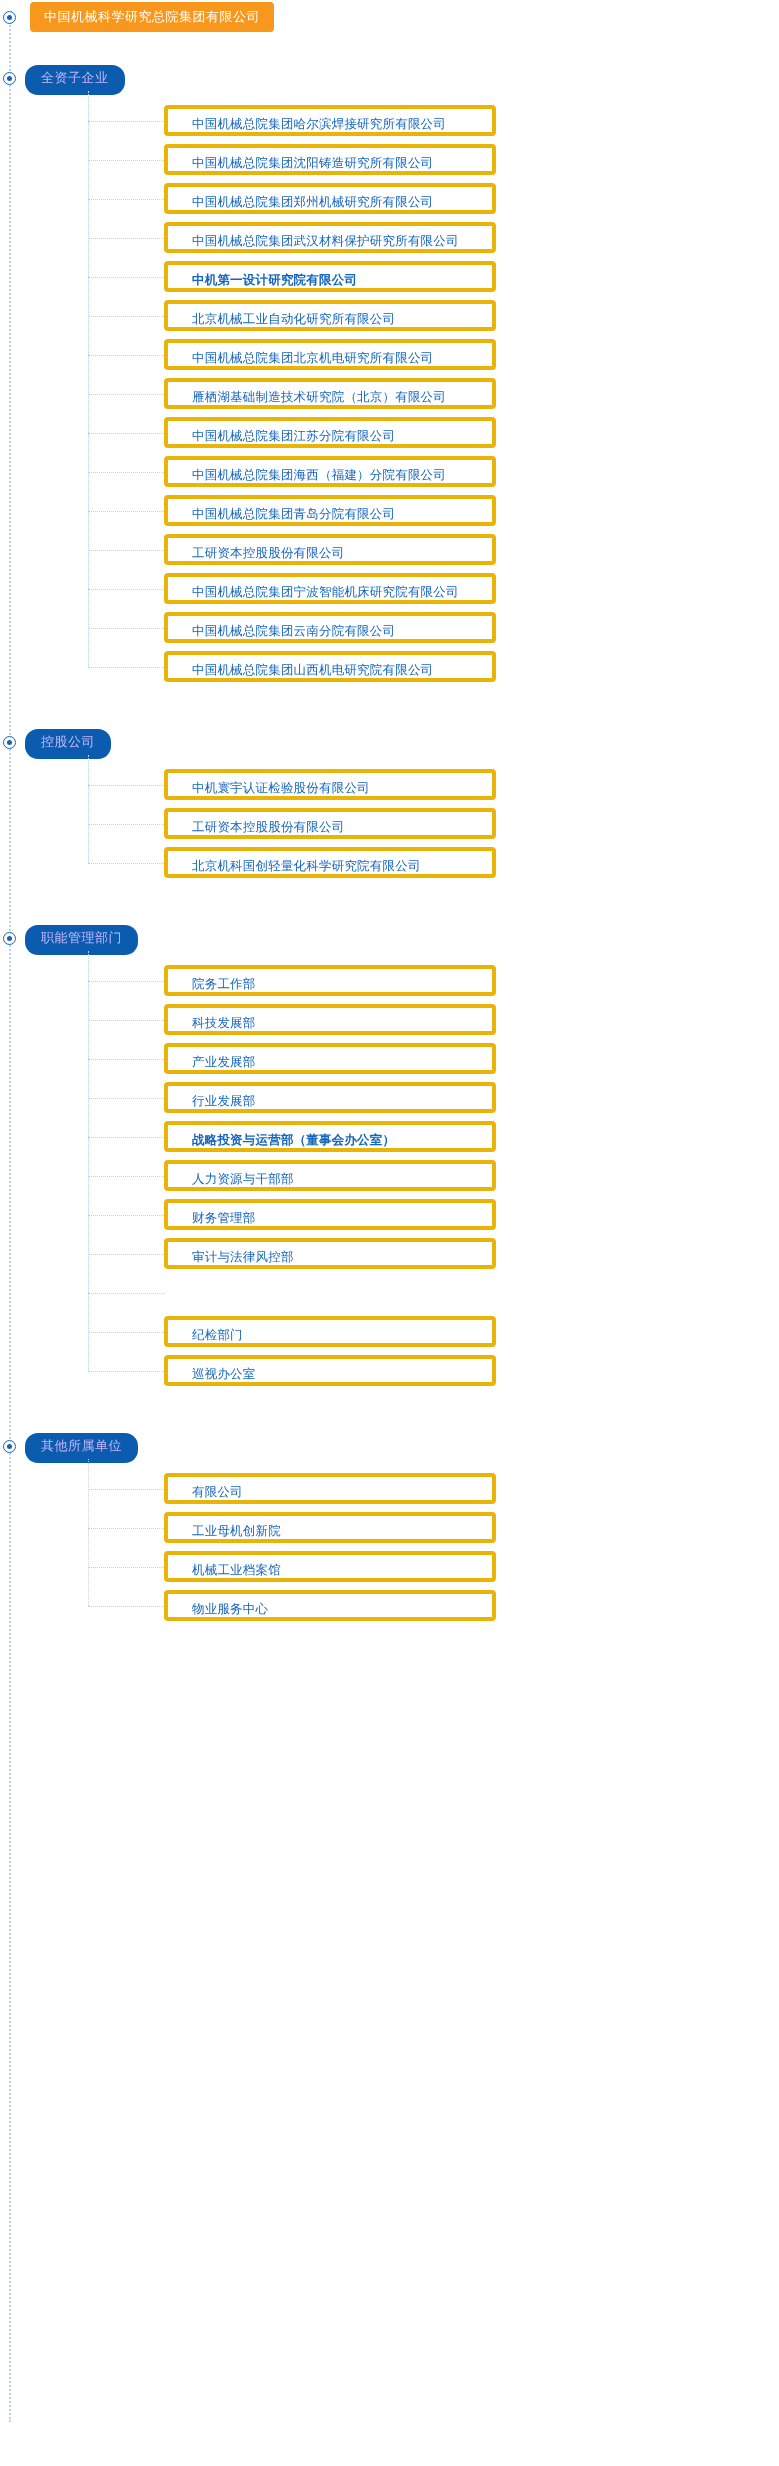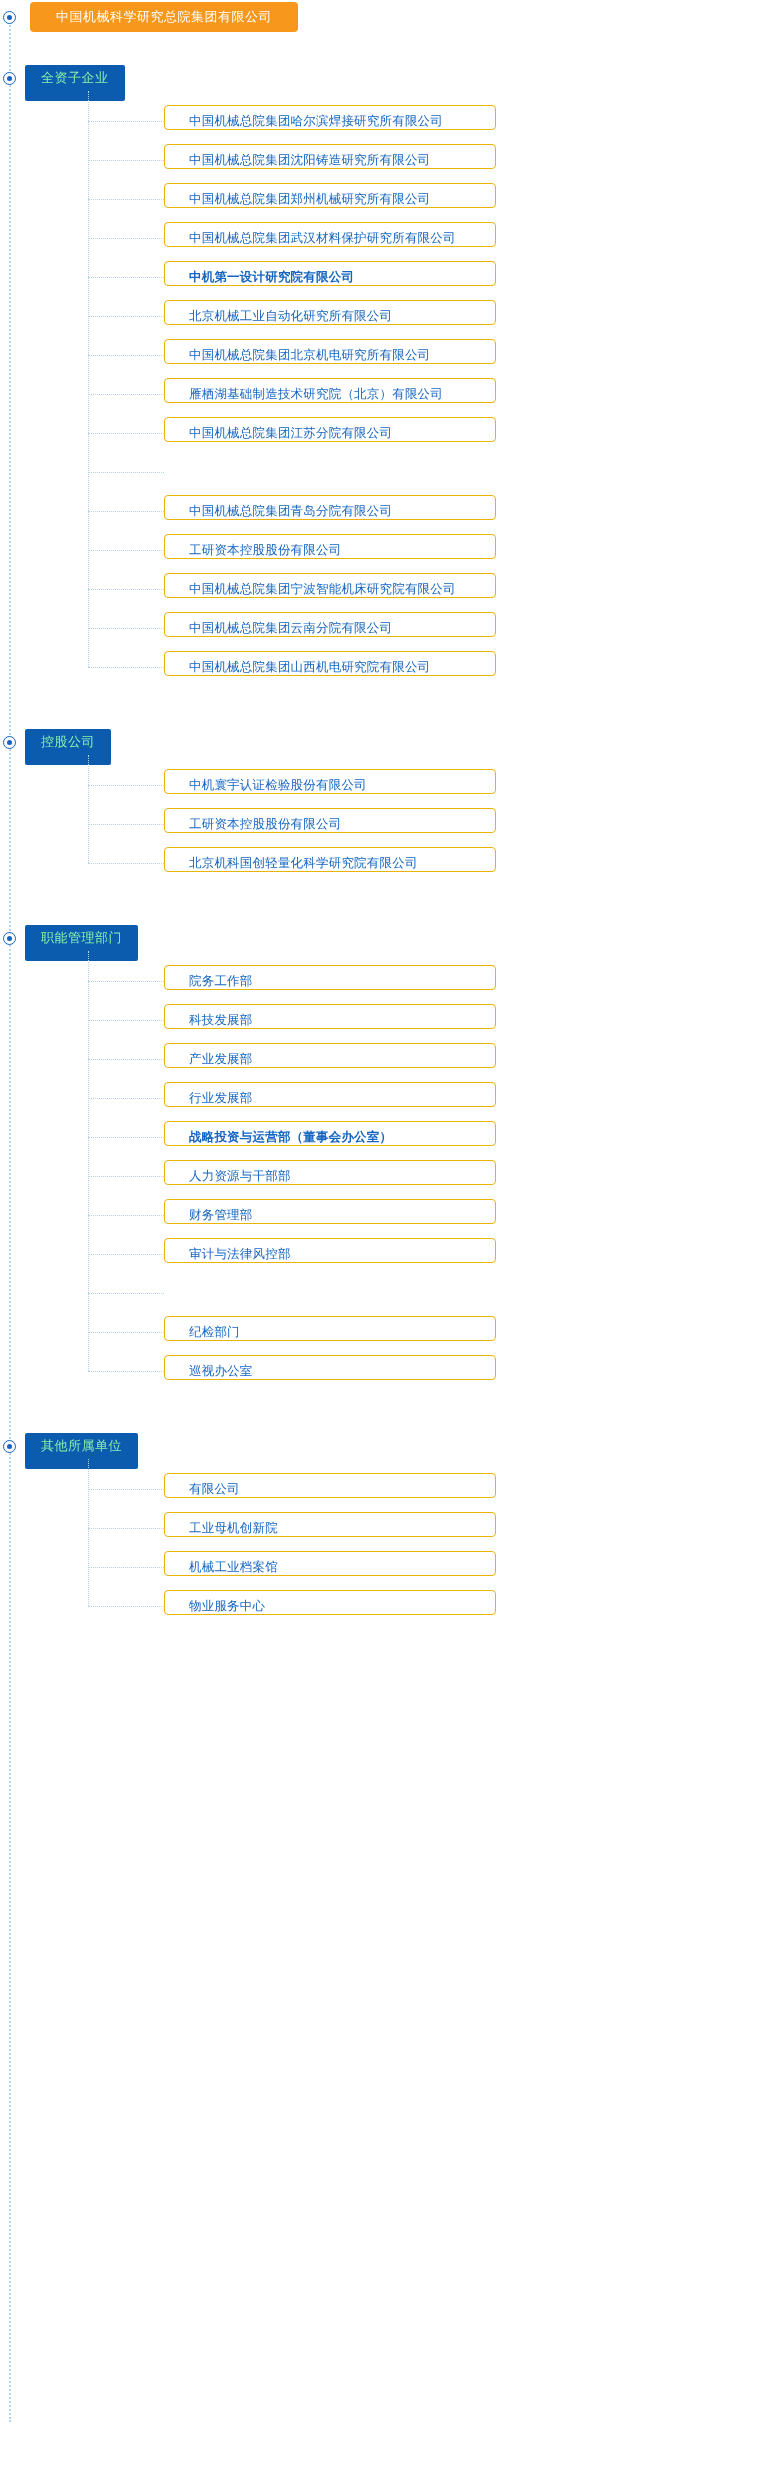--- a/index.html
+++ b/index.html
@@ -26,21 +26,21 @@
     height: 2400px;
     border-left: 2px dotted #b8d4ec;
   }
 
   
   .root-node {
     position: absolute;
     left: 30px;
     top: 2px;
     height: 30px;
-    padding: 0 26px;
+    padding: 0 14px;
     background: #f7981d;
     border-radius: 4px;
     color: #ffffff;
     font-size: 13px;
     line-height: 30px;
     white-space: nowrap;
     letter-spacing: .5px;
   }
 
   
@@ -62,25 +62,25 @@
     height: 5px;
     margin: -2.5px 0 0 -2.5px;
     border-radius: 50%;
     background: #1565c0;
   }
 
   
   .cat-node {
     position: absolute;
     left: 25px;
-    height: 36px;
+    height: 30px;
     padding: 0 16px;
     background: #0b5cae;
-    border-radius: 2px;
-    color: #86efac;
+    border-radius: 13px;
+    color: #c4b5fd;
     font-size: 13px;
     line-height: 26px;
     white-space: nowrap;
     letter-spacing: .5px;
   }
 
   
   .branch {
     position: absolute;
     left: 88px;
@@ -101,22 +101,22 @@
     top: 50%;
     width: 76px;
     height: 0;
     border-top: 1px dotted #b8d4ec;
   }
   .leaf-box {
     position: absolute;
     left: 76px;
     top: 0;
     right: 0;
-    height: 25px;
-    border: 1px solid #eab308;
+    height: 31px;
+    border: 4px solid #eab308;
     border-radius: 4px;
     background: #ffffff;
   }
   .leaf-label {
     position: absolute;
     left: 0;
     top: 0;
     height: 31px;
     padding-left: 24px;
     display: flex;
@@ -186,20 +186,23 @@
         </div>
       </div>
       <div class="leaf" style="top: 417px;">
         <div class="leaf-line"></div>
         <div class="leaf-box">
           <div class="leaf-label">中国机械总院集团江苏分院有限公司</div>
         </div>
       </div>
       <div class="leaf" style="top: 456px;">
         <div class="leaf-line"></div>
+        <div class="leaf-box">
+          <div class="leaf-label">中国机械总院集团海西（福建）分院有限公司</div>
+        </div>
       </div>
       <div class="leaf" style="top: 495px;">
         <div class="leaf-line"></div>
         <div class="leaf-box">
           <div class="leaf-label">中国机械总院集团青岛分院有限公司</div>
         </div>
       </div>
       <div class="leaf" style="top: 534px;">
         <div class="leaf-line"></div>
         <div class="leaf-box">

